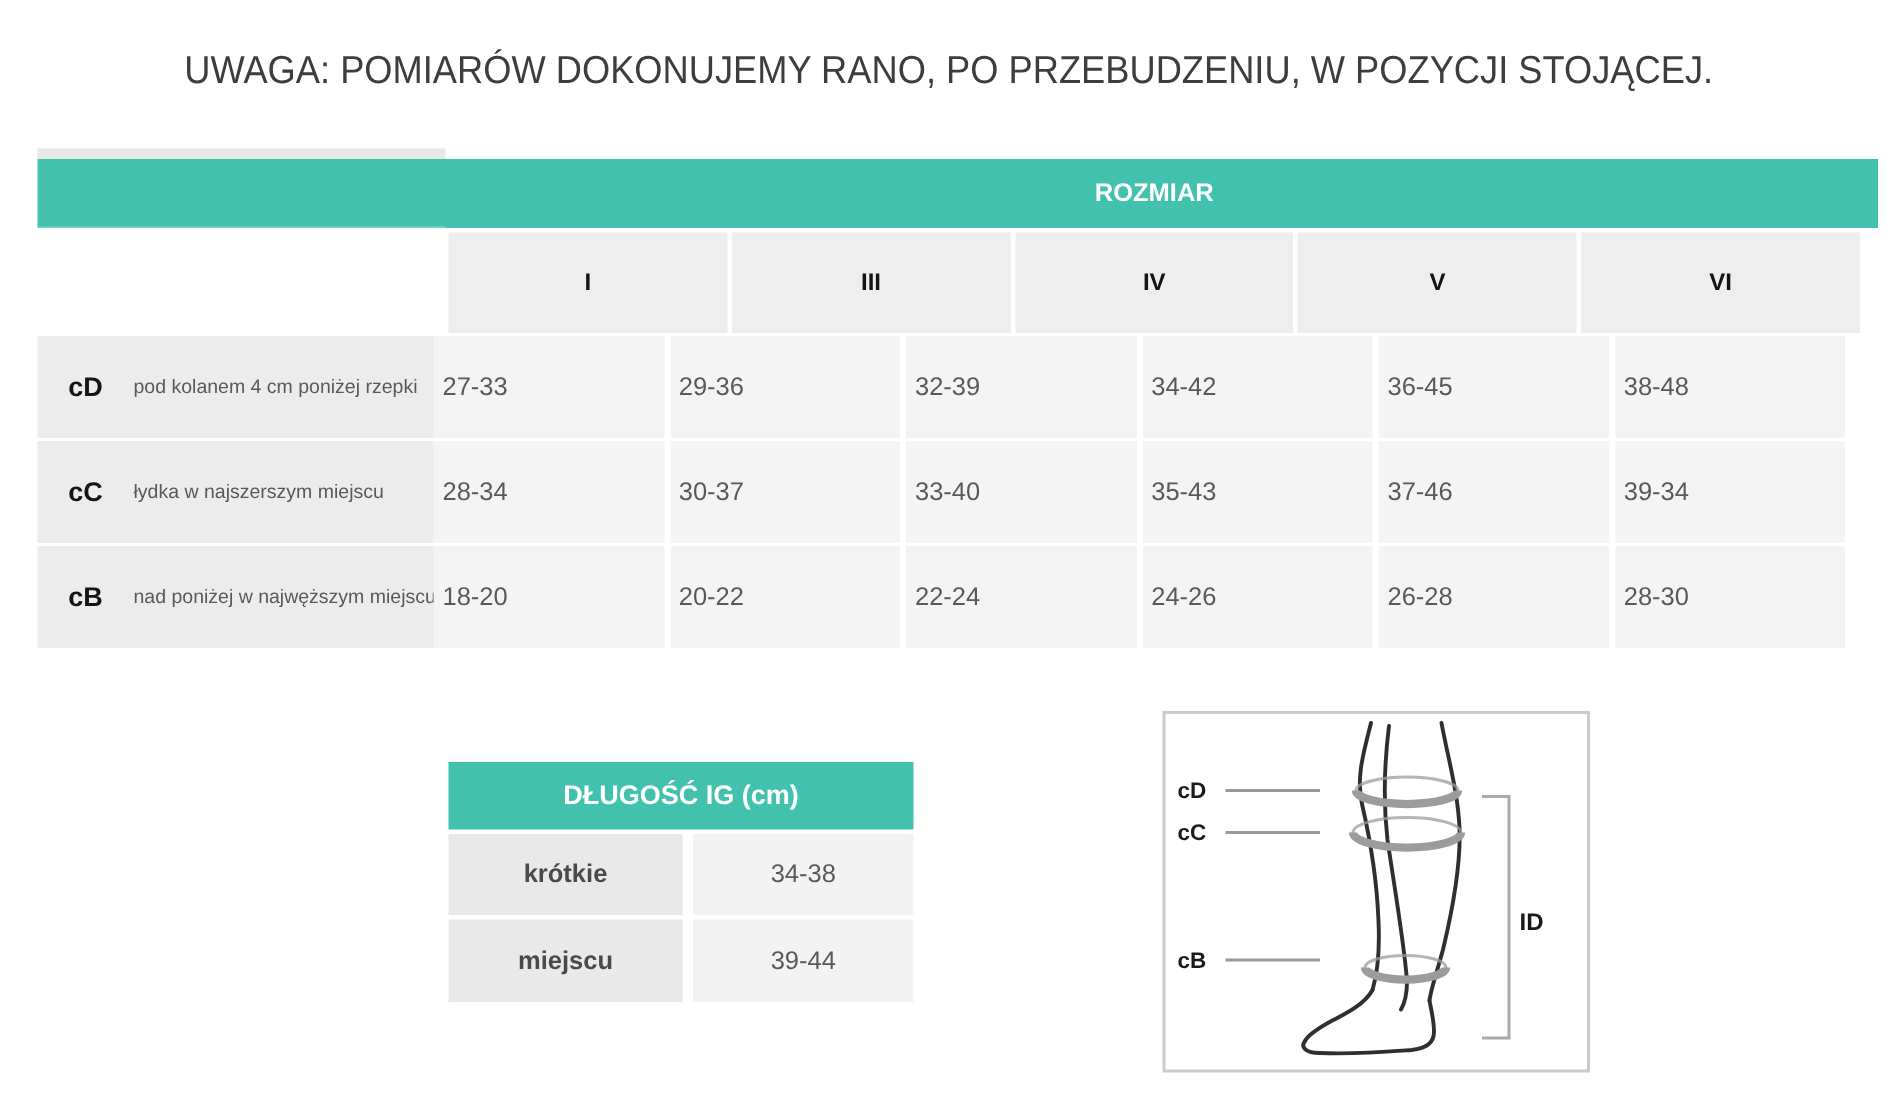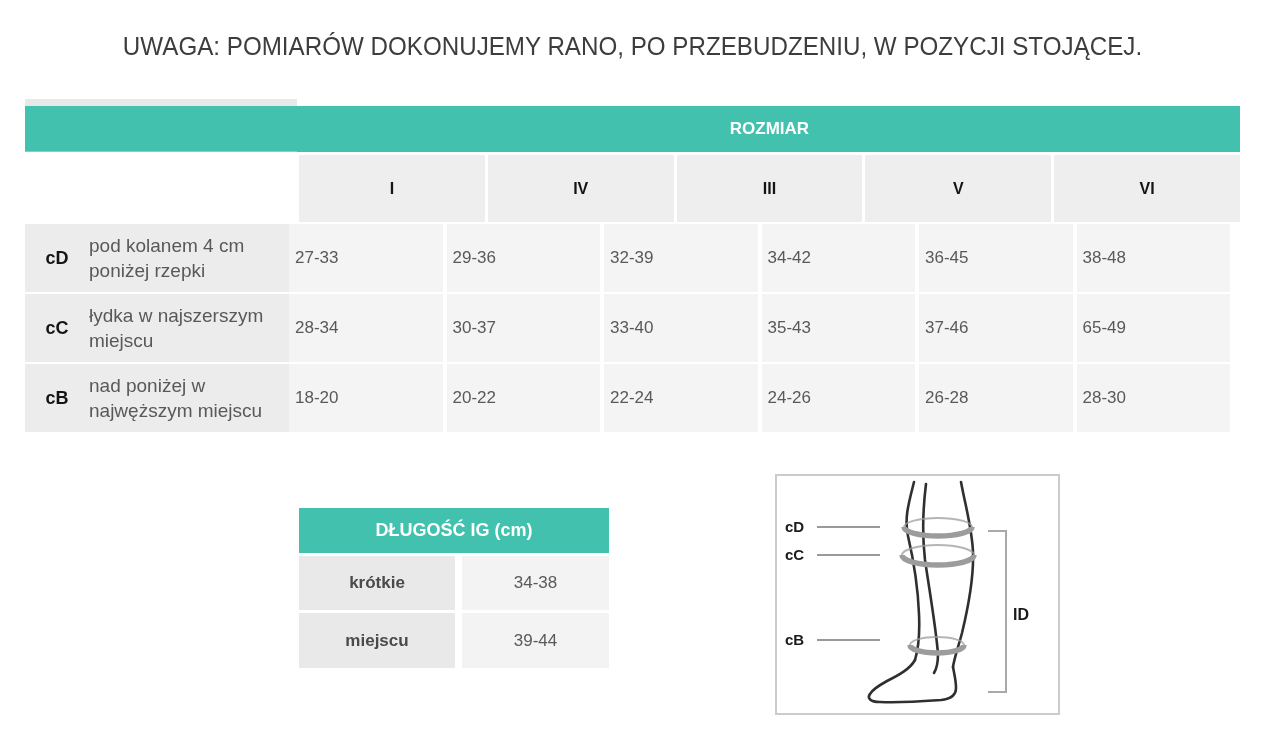--- a/index.html
+++ b/index.html
@@ -7,37 +7,37 @@
         font-family:"Liberation Sans",sans-serif;}
 
   
   .title{position:absolute;left:0;top:31px;width:100%;text-align:center;
          font-size:26px;font-weight:500;color:#3d3d3d;letter-spacing:0;
          transform:scaleX(.93);transform-origin:50% 50%;white-space:nowrap;}
 
   
   .size-table{position:absolute;left:25px;top:99px;width:1215px;height:333px;}
   .cap{position:absolute;left:0;top:0;width:272px;height:7px;background:#e8e8e8;}
-  .teal-top{position:absolute;left:0;top:7px;width:1215px;height:46px;background:#41c1ae;}
+  .teal-top{position:absolute;left:0;top:7px;width:1215px;height:46px;background:#41c1ae;padding-left:12px;}
   .rozmiar{position:absolute;left:274px;top:0;width:941px;height:46px;line-height:46px;
            text-align:center;color:#fff;font-weight:bold;font-size:17px;}
   .teal-left{position:absolute;left:0;top:7px;width:272px;height:116px;background:#41c1ae;}
   .obwod{position:absolute;left:0;top:50px;width:100%;text-align:center;color:#fff;
          font-weight:bold;font-size:18px;}
   .faint-line{position:absolute;left:0;top:52px;width:272px;height:2px;background:rgba(255,255,255,.3);}
   .head-cells{position:absolute;left:274px;top:56px;width:941px;height:67px;display:flex;gap:3px;}
   .head-cell{flex:1;background:#eeeeee;display:flex;align-items:center;justify-content:center;
              font-weight:bold;font-size:16px;color:#141414;}
   .trow{position:absolute;left:0;width:1215px;height:68px;}
   .trow.r0{top:125px;} .trow.r1{top:195px;} .trow.r2{top:265px;}
   .label-cell{position:absolute;left:0;top:0;width:272px;height:68px;background:#ececec;}
   .code{position:absolute;left:0;top:0;width:64px;height:68px;display:flex;align-items:center;
         justify-content:center;font-weight:bold;font-size:18px;color:#141414;}
   .desc{position:absolute;left:64px;right:6px;top:0;height:68px;display:flex;align-items:center;
-        font-size:19px;color:#595959;line-height:1.32;}
+        font-size:13px;color:#595959;line-height:1.32;}
   .val-cells{position:absolute;left:264px;top:0;width:941px;height:68px;display:flex;gap:4px;}
   .val-cell{flex:1;background:#f4f4f4;display:flex;align-items:center;padding-left:6px;
             box-sizing:border-box;font-size:17px;color:#595959;}
 
   
   .len-table{position:absolute;left:299px;top:508px;width:310px;height:160px;}
   .len-head{position:absolute;left:0;top:0;width:310px;height:45px;background:#41c1ae;
             display:flex;align-items:center;justify-content:center;color:#fff;
             font-weight:bold;font-size:18px;}
   .len-row{position:absolute;left:0;width:310px;display:flex;gap:7px;}
@@ -63,22 +63,22 @@
     <div class="cap"></div>
 
     <div class="teal-top">
       <div class="rozmiar">ROZMIAR</div>
     </div>
 
     <div class="faint-line"></div>
 
     <div class="head-cells">
       <div class="head-cell">I</div>
+      <div class="head-cell">III</div>
       <div class="head-cell">IV</div>
-      <div class="head-cell">III</div>
       <div class="head-cell">V</div>
       <div class="head-cell">VI</div>
     </div>
 
     <div class="trow r0">
       <div class="label-cell">
         <div class="code">cD</div>
         <div class="desc">pod kolanem 4 cm poniżej rzepki</div>
       </div>
       <div class="val-cells">
@@ -95,21 +95,21 @@
       <div class="label-cell">
         <div class="code">cC</div>
         <div class="desc">łydka w najszerszym miejscu</div>
       </div>
       <div class="val-cells">
         <div class="val-cell">28-34</div>
         <div class="val-cell">30-37</div>
         <div class="val-cell">33-40</div>
         <div class="val-cell">35-43</div>
         <div class="val-cell">37-46</div>
-        <div class="val-cell">65-49</div>
+        <div class="val-cell">39-34</div>
       </div>
     </div>
 
     <div class="trow r2">
       <div class="label-cell">
         <div class="code">cB</div>
         <div class="desc">nad poniżej w najwęższym miejscu</div>
       </div>
       <div class="val-cells">
         <div class="val-cell">18-20</div>

